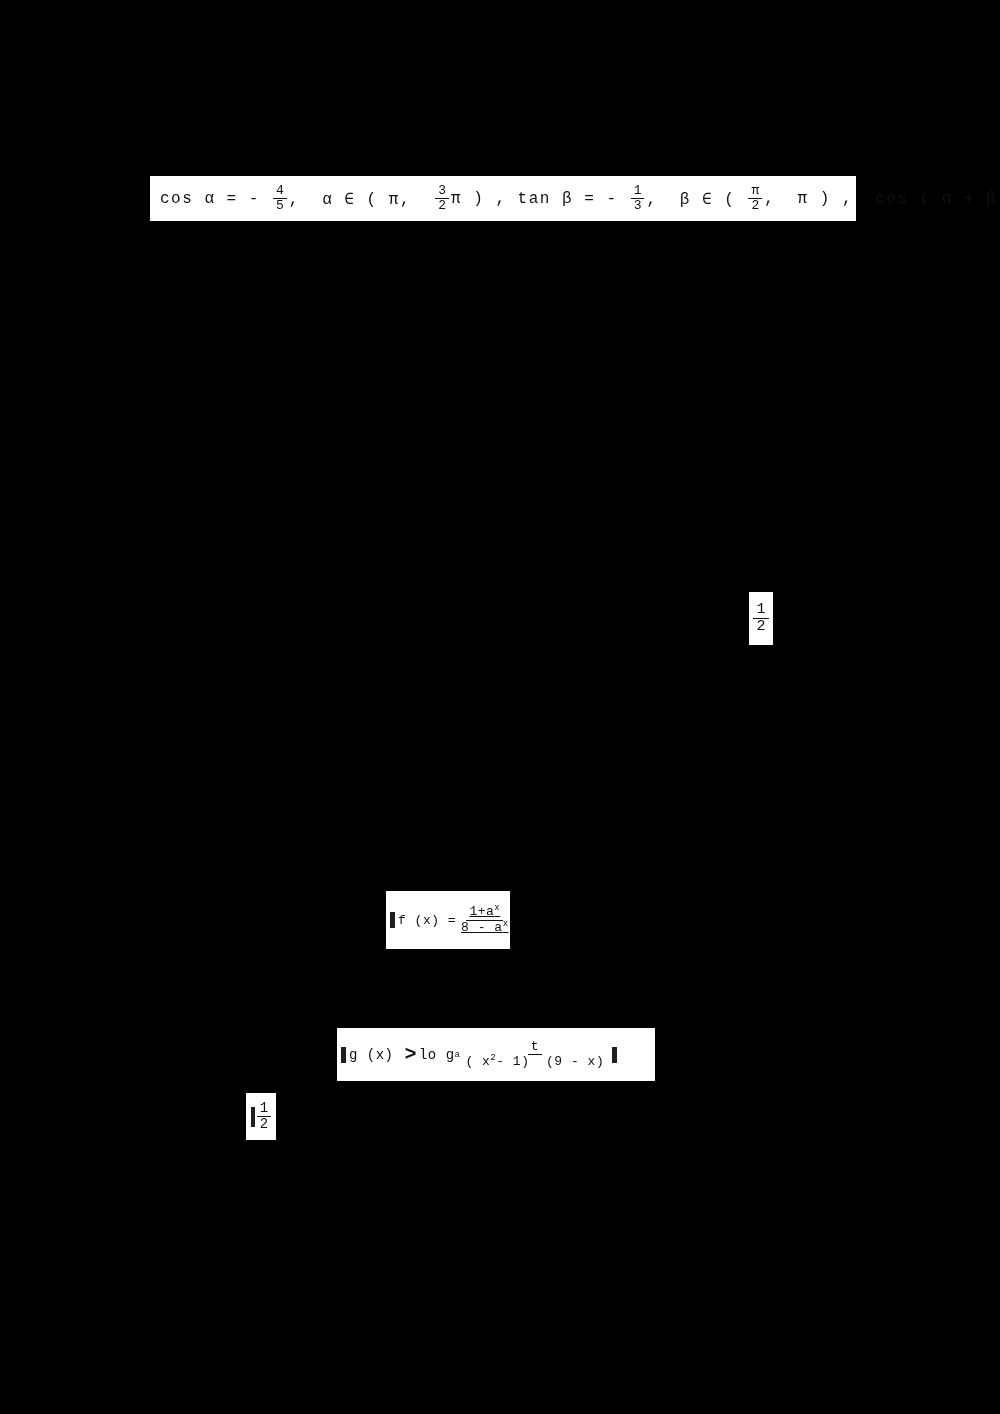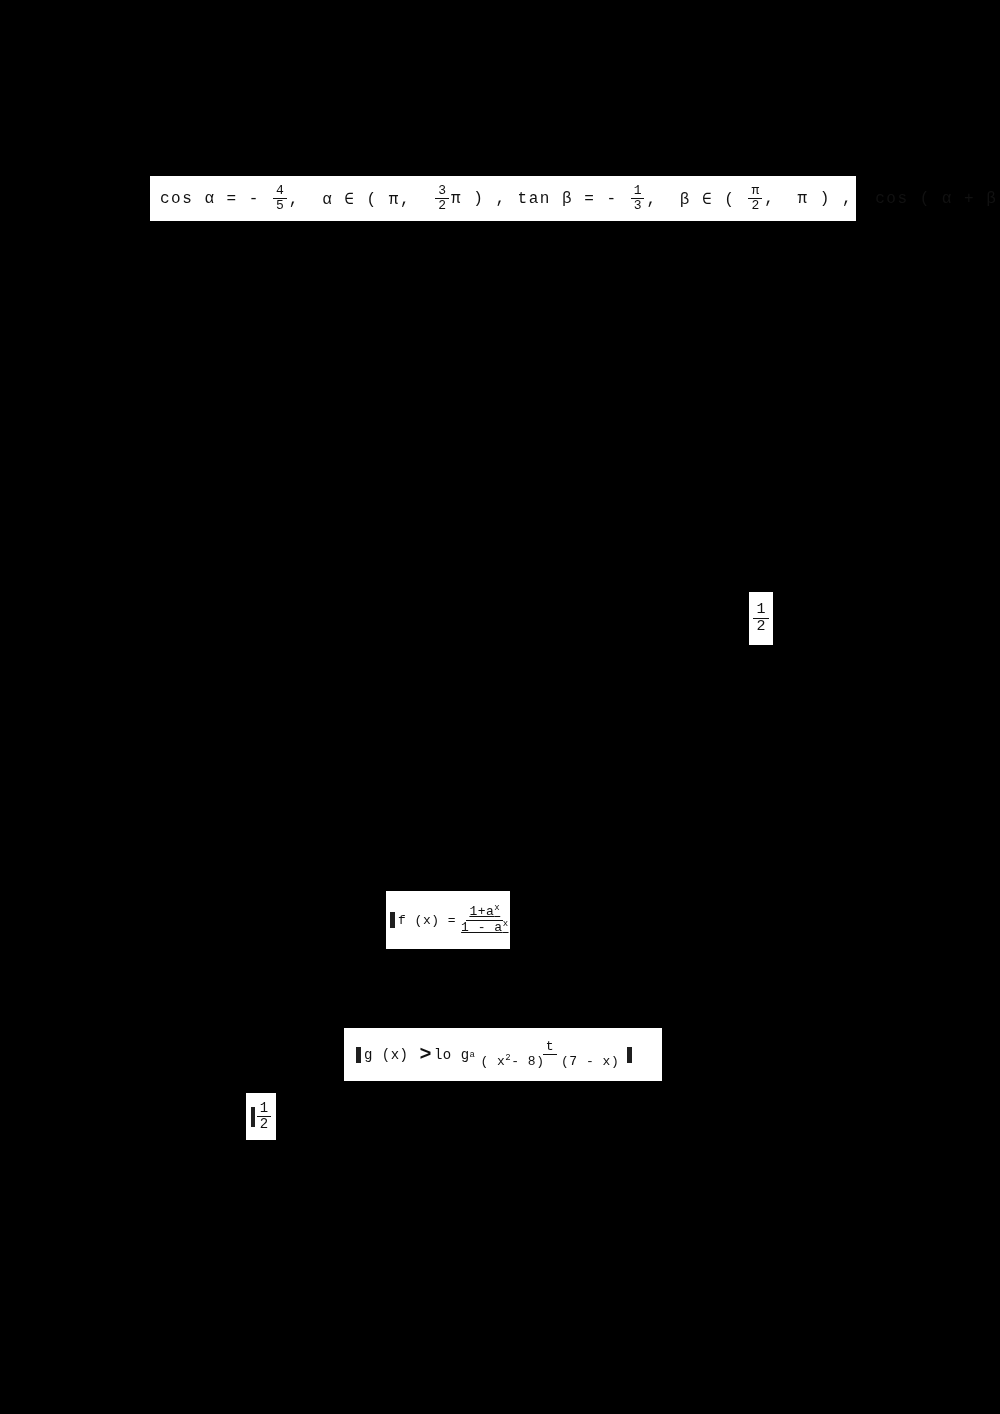--- a/index.html
+++ b/index.html
@@ -52,21 +52,21 @@
   
   #box-trig   { left:150px; top:176px; width:706px; height:45px; padding:0 10px; font-size:16px; letter-spacing:1.5px; }
   #box-trig .frac { font-size:13px; letter-spacing:0; }
 
   #box-half-upper { left:749px; top:592px; width:24px; height:53px; justify-content:center; font-size:15px; }
   #box-half-upper .frac { margin:0; }
 
   #box-fx { left:386px; top:891px; width:124px; height:58px; padding:0 4px; font-size:13px; letter-spacing:0.5px; }
   #box-fx .frac { font-size:13px;text-decoration:underline; }
 
-  #box-gx { left:344px; top:1028px; width:318px; height:53px; padding:0 12px; font-size:14px; letter-spacing:0.5px; }
+  #box-gx { left:337px; top:1028px; width:318px; height:53px; padding:0 4px; font-size:14px; letter-spacing:0.5px; }
   #box-gx .frac { font-size:13px; }
 
   #box-half-lower { left:246px; top:1093px; width:30px; height:47px; padding:0 2px; justify-content:center; font-size:14px; }
   #box-half-lower .clip { height:20px; width:4px; margin-right:2px; }
   #box-half-lower .frac { margin:0; }
 </style>
 </head>
 <body>
 
 <div class="page">
@@ -100,33 +100,33 @@
       <span class="num">1</span>
       <span class="den">2</span>
     </span>
   </div>
 
   <div class="wbox" id="box-fx">
     <span class="clip"></span>
     <span>f (x) =</span>
     <span class="frac">
       <span class="num"><span>1+a</span><sup>x</sup></span>
-      <span class="den"><span>1 - a</span><sup>x</sup></span>
+      <span class="den"><span>8 - a</span><sup>x</sup></span>
     </span>
   </div>
 
   <div class="wbox" id="box-gx">
     <span class="clip"></span>
     <span>g (x) </span>
     <span class="gt-big">&gt;</span>
     <span>lo g</span>
     <sub>a</sub>
     <span class="frac">
       <span class="num">t</span>
-      <span class="den"><span>( x</span><sup>2</sup><span>- 8)  (7 - x)</span></span>
+      <span class="den"><span>( x</span><sup>2</sup><span>- 1)  (9 - x)</span></span>
     </span>
     <span class="clip right"></span>
   </div>
 
   <div class="wbox" id="box-half-lower">
     <span class="clip"></span>
     <span class="frac">
       <span class="num">1</span>
       <span class="den">2</span>
     </span>

